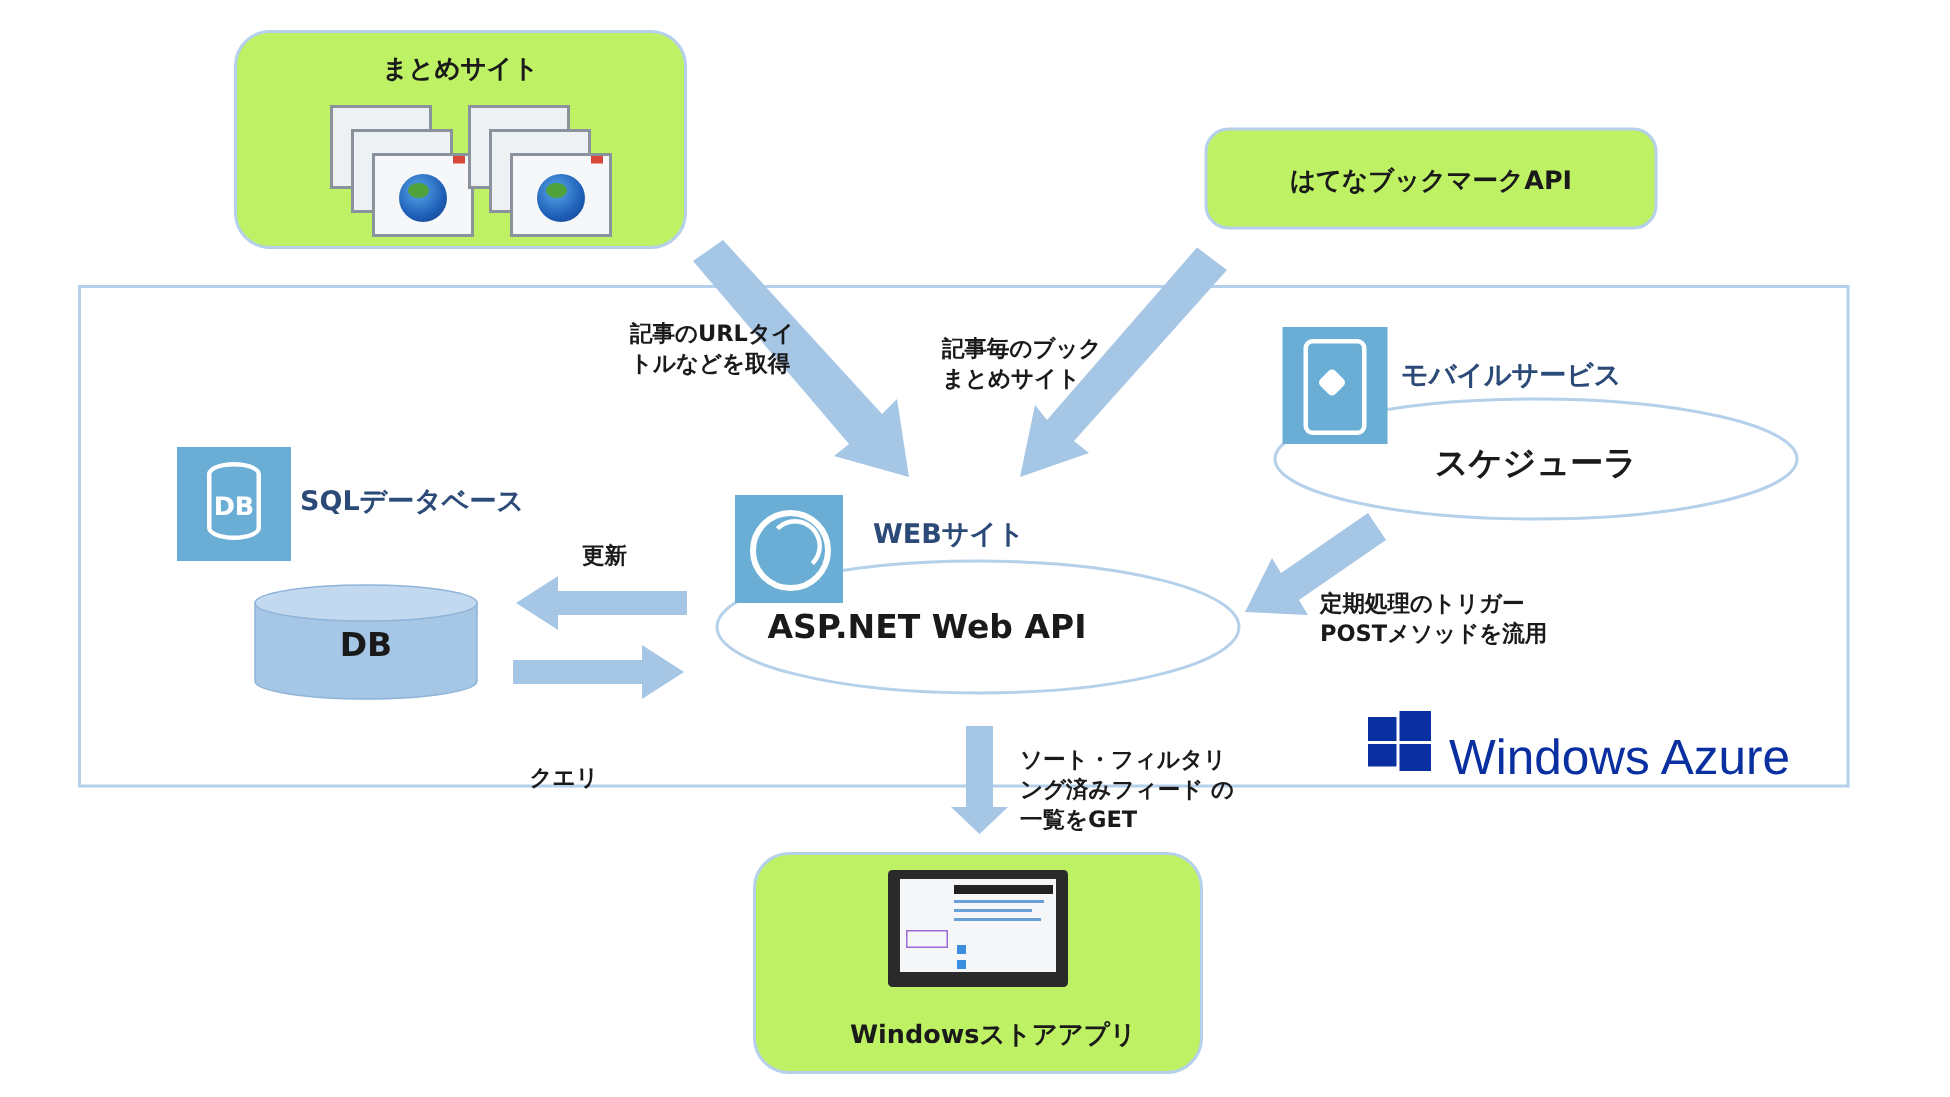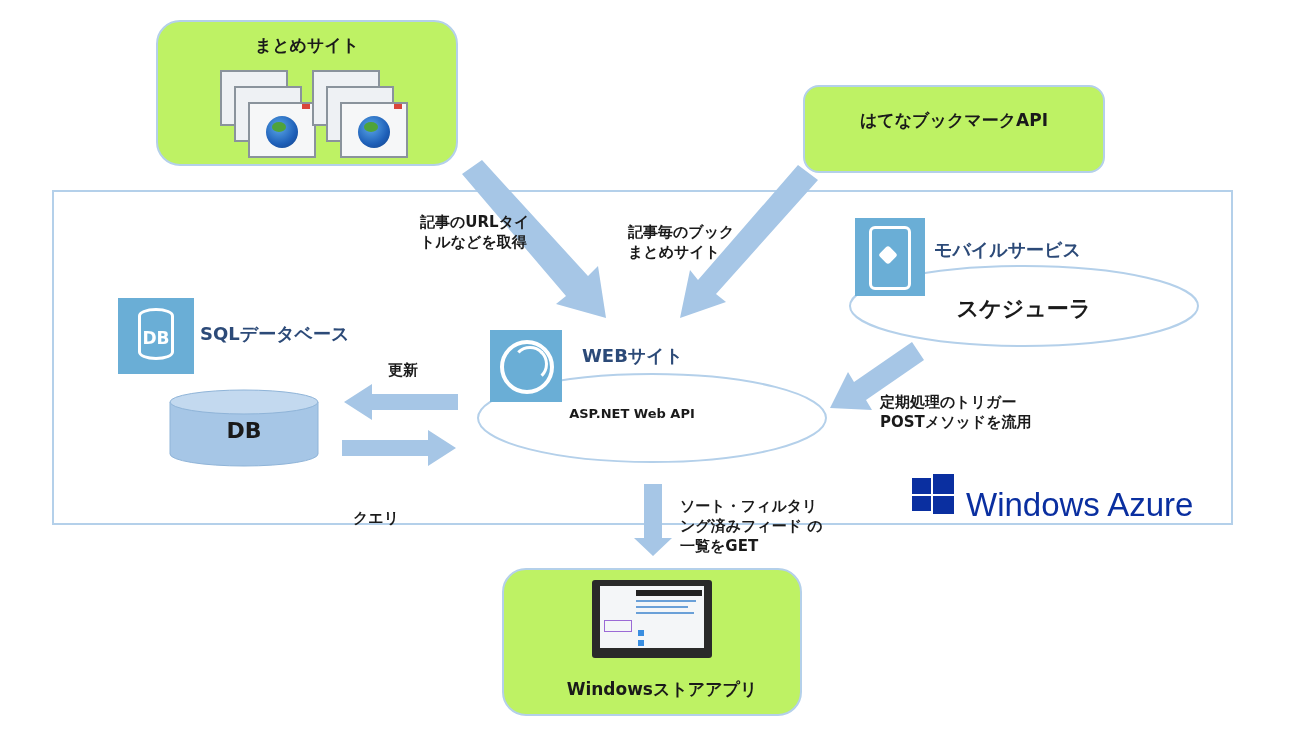--- a/index.html
+++ b/index.html
@@ -55,21 +55,21 @@
 
     <div class="abs" style="left:96px;top:4px;width:64px;height:52px;background:#eef1f4;border:2px solid #8a939c;"></div>
     <div class="abs" style="left:110px;top:20px;width:64px;height:52px;background:#eef1f4;border:2px solid #8a939c;"></div>
     <div class="abs" style="left:124px;top:36px;width:64px;height:52px;background:#f6f7f8;border:2px solid #8a939c;"></div>
     <div class="abs" style="left:142px;top:50px;width:32px;height:32px;border-radius:50%;background:radial-gradient(circle at 40% 35%,#5aa7e8,#1e5fb8 60%,#124084);"></div>
     <div class="abs" style="left:148px;top:56px;width:14px;height:10px;border-radius:50%;background:#4fa33a;"></div>
     <div class="abs" style="left:178px;top:38px;width:8px;height:5px;background:#d9463a;"></div>
   </div>
 </div>
 
-<div class="rbox" style="left:803px;top:85px;width:302px;height:88px;border-radius:16px;">
+<div class="rbox" style="left:803px;top:85px;width:302px;height:68px;border-radius:16px;">
   <div class="btxt" style="left:0;right:0;top:22px;text-align:center;">はてなブックマークAPI</div>
 </div>
 
 <div class="lbl" style="left:420px;top:212px;">
   <div>記事のURLタイ</div>
   <div>トルなどを取得</div>
 </div>
 <div class="lbl" style="left:628px;top:210px;margin-top:12px;">
   <div>記事毎のブック</div>
   <div>まとめサイト</div>
@@ -91,21 +91,21 @@
   <div class="abs" style="left:0;right:0;top:30px;text-align:center;color:#fff;font-weight:bold;font-size:17px;">DB</div>
 </div>
 <div class="svc" style="left:200px;top:322px;">SQLデータベース</div>
 <div class="abs" style="left:170px;width:148px;top:418px;text-align:center;font-weight:bold;font-size:22px;">DB</div>
 
 <div class="tile" style="left:490px;top:330px;width:72px;height:72px;">
   <div class="abs" style="left:10px;top:10px;width:46px;height:46px;border:4px solid #fff;border-radius:50%;"></div>
   <div class="abs" style="left:22px;top:16px;width:30px;height:30px;border:3px solid #fff;border-radius:50%;border-left-color:transparent;border-bottom-color:transparent;"></div>
 </div>
 <div class="svc" style="left:582px;top:344px;">WEBサイト</div>
-<div class="abs" style="left:478px;width:280px;top:406px;text-align:center;font-weight:bold;font-size:13px;padding-left:14px;">ASP.NET Web API</div>
+<div class="abs" style="left:478px;width:280px;top:406px;text-align:center;font-weight:bold;font-size:22px;">ASP.NET Web API</div>
 
 <div class="tile" style="left:855px;top:218px;width:70px;height:78px;">
   <div class="abs" style="left:14px;top:8px;width:36px;height:58px;border:3px solid #fff;border-radius:6px;"></div>
   <div class="abs" style="left:26px;top:30px;width:14px;height:14px;background:#fff;transform:rotate(45deg);border-radius:3px;"></div>
 </div>
 <div class="svc" style="left:934px;top:238px;">モバイルサービス</div>
 <div class="abs" style="left:850px;width:348px;top:294px;text-align:center;font-weight:bold;font-size:22px;">スケジューラ</div>
 
 <div class="abs" style="left:912px;top:474px;width:42px;height:40px;">
   <div class="abs" style="left:0;top:4px;width:19px;height:16px;background:#0a2fa0;"></div>

